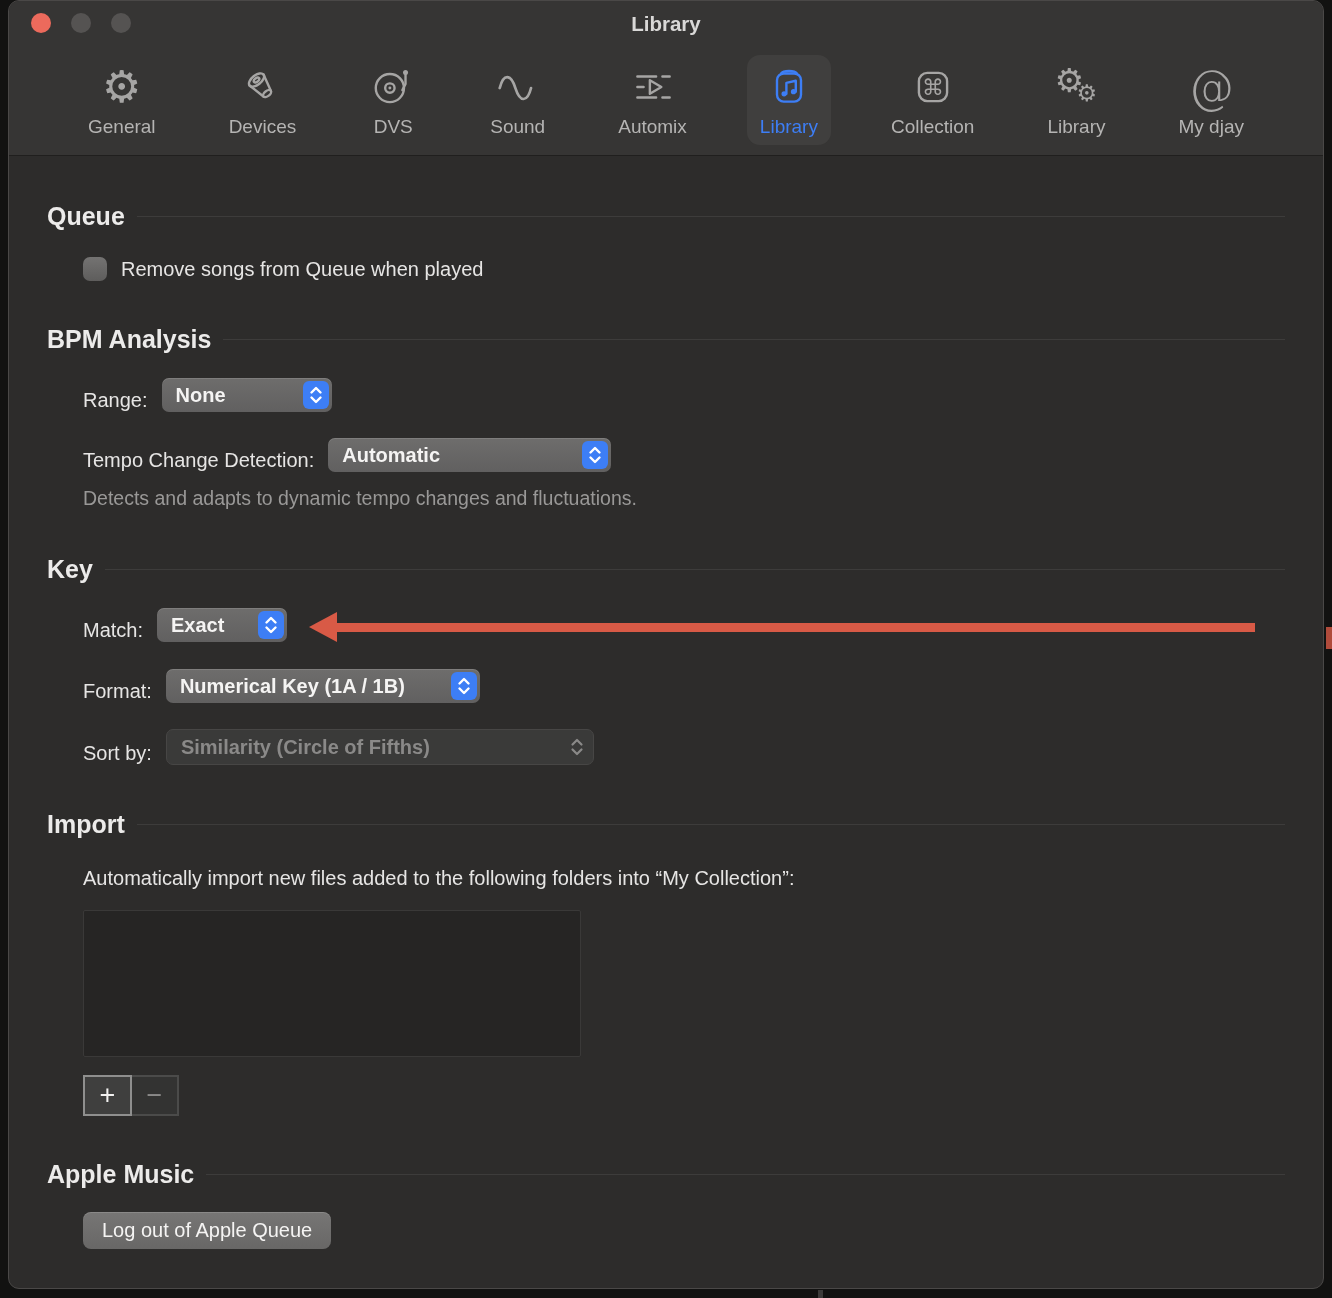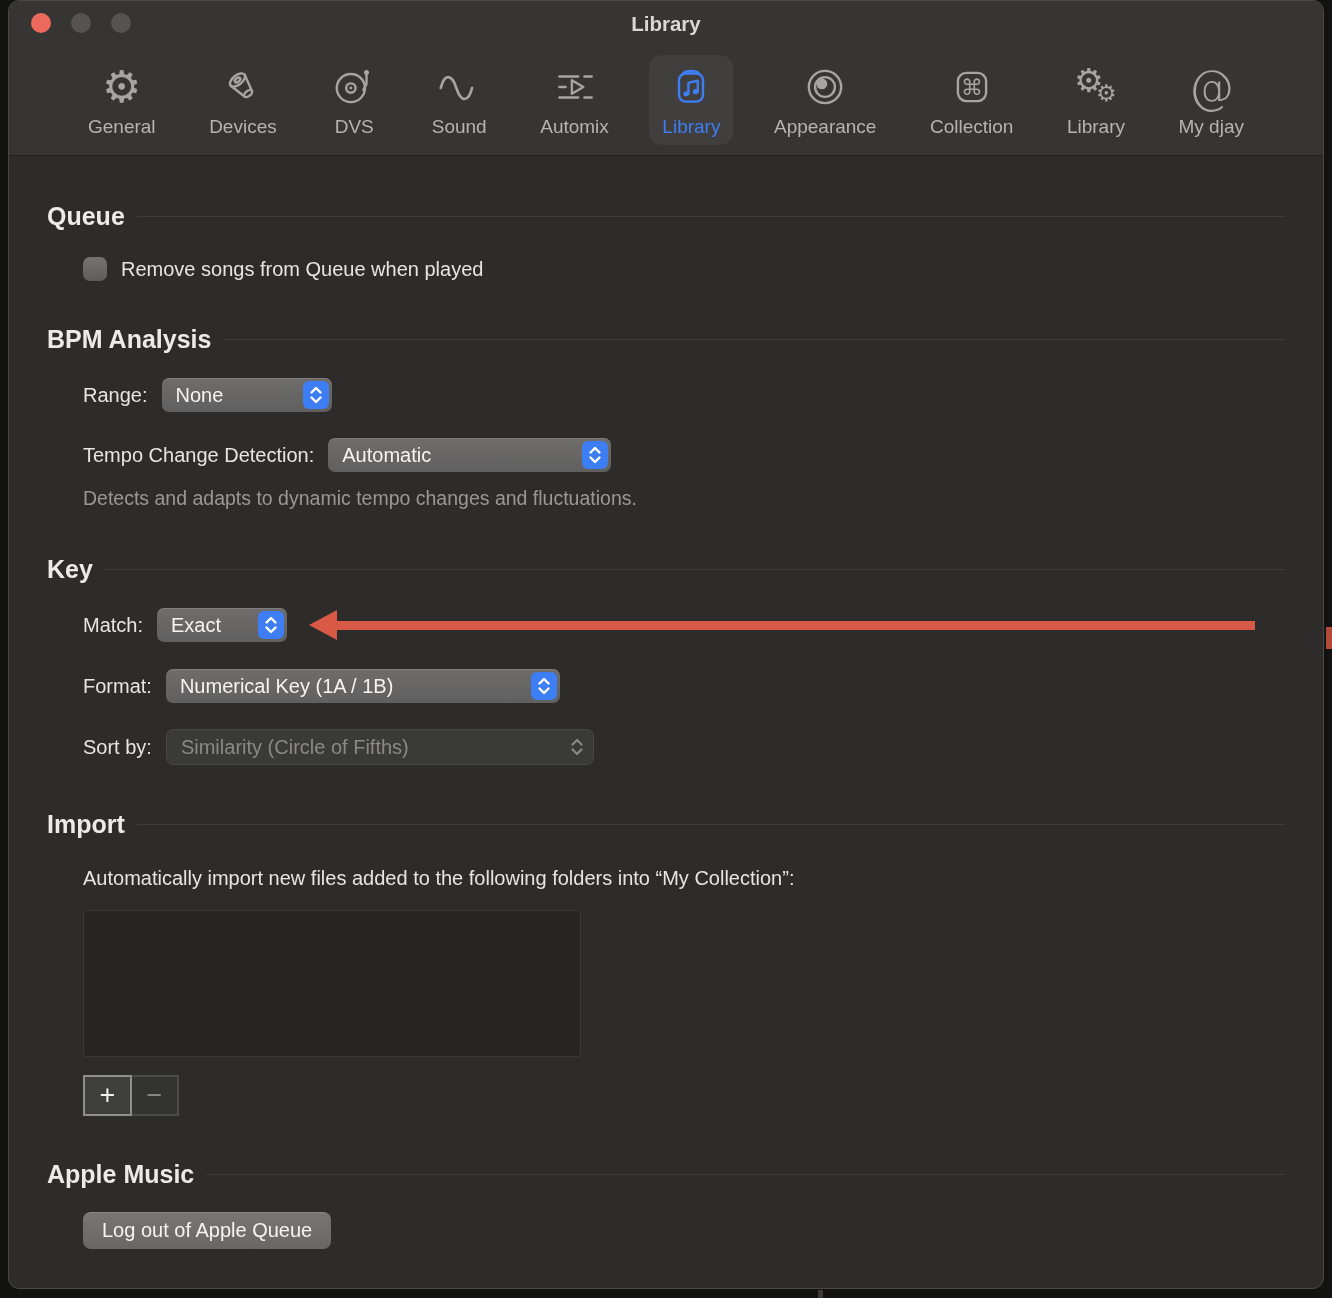--- a/index.html
+++ b/index.html
@@ -34,28 +34,28 @@
   .tb-label{font-size:19px;color:#b5b4b3;margin-top:2px;white-space:nowrap;}
   .tb-item.selected .tb-label{color:var(--accent_blue);}
   .gears{position:relative;width:50px;height:50px;}
   .gears .g1{position:absolute;left:3px;top:2px;font-size:33px;}
   .gears .g2{position:absolute;left:25px;top:20px;font-size:23px;}
   
   .content{padding:0 38px;color:#e6e5e4;}
   .section-head{display:flex;align-items:center;gap:12px;}
   .section-title{font-size:25px;font-weight:bold;color:#ecebea;white-space:nowrap;}
   .rule{flex:1;height:1px;background:#3d3c3b;}
-  .row{display:flex;align-items:center;gap:14px;margin-left:36px;font-size:20px;}
+  .row{display:flex;align-items:flex-end;gap:14px;margin-left:36px;font-size:20px;}
   .help{margin-left:36px;font-size:19.5px;color:#999897;}
   
   .checkbox{width:24px;height:24px;border-radius:7px;
     background:linear-gradient(180deg,#747372,#5e5d5c);}
   
   .popup{display:flex;align-items:center;height:34px;border-radius:7px;
-    background:linear-gradient(180deg,#6e6d6c,#616060);box-shadow:inset 0 1px 0 rgba(255,255,255,.12);}
+    background:linear-gradient(180deg,#6e6d6c,#616060);box-shadow:inset 0 1px 0 rgba(255,255,255,.12);font-weight:bold;}
   .popup-value{flex:1;padding-left:14px;font-size:20px;color:#f5f4f3;white-space:nowrap;overflow:hidden;}
   .stepper{width:26px;height:28px;margin:3px;border-radius:6px;background:var(--accent_blue);
     display:flex;align-items:center;justify-content:center;flex:none;}
   .popup.disabled{background:#3a3a39;box-shadow:none;border:1px solid #474645;height:36px;}
   .popup.disabled .popup-value{color:#8a8988;}
   .popup.disabled .stepper{background:transparent;}
   .popup.disabled .stepper svg path{stroke:#8a8988;}
   
   .annotation-arrow{flex:1;display:flex;align-items:center;margin-left:8px;margin-right:30px;}
   .arrow-head{width:0;height:0;border-top:15px solid transparent;border-bottom:15px solid transparent;
@@ -155,30 +155,20 @@
           <path d="M20.5 29.5 V19 l9 -2 v10.5"></path>
           <circle cx="18.3" cy="29.5" r="2.5" fill="currentColor" stroke="none"></circle>
           <circle cx="27.3" cy="27.5" r="2.5" fill="currentColor" stroke="none"></circle>
           </svg>
       </div>
       <div class="tb-label">Library</div>
     </div>
     <div class="tb-item">
       <div class="tb-icon">
         <svg width="48" height="48" viewBox="0 0 46 46">
-          <circle cx="23" cy="23" r="15.5"></circle>
-            <circle cx="23" cy="23" r="9.5"></circle>
-          <circle cx="20" cy="20" r="5.2" fill="#a6a5a4" stroke="none"></circle>
-          </svg>
-      </div>
-      <div class="tb-label">Appearance</div>
-    </div>
-    <div class="tb-item">
-      <div class="tb-icon">
-        <svg width="48" height="48" viewBox="0 0 46 46">
           <rect x="9.5" y="9.5" width="27" height="27" rx="8"></rect>
           <text x="23" y="31" text-anchor="middle" font-size="21" fill="#a6a5a4" stroke="none" font-family="DejaVu Sans, sans-serif">⌘</text>
           </svg>
       </div>
       <div class="tb-label">Collection</div>
     </div>
     <div class="tb-item">
       <div class="tb-icon">
         <span class="gears">
             <span class="tb-glyph g1">⚙</span>
@@ -251,21 +241,21 @@
             </svg>
         </span>
       </span>
       <span class="annotation-arrow">
         <span class="arrow-head"></span>
         <span class="arrow-shaft"></span>
       </span>
     </div>
     <div class="row mt-format">
       <span>Format:</span>
-      <span class="popup" style="width:394px">
+      <span class="popup" style="width:314px">
         <span class="popup-value">Numerical Key (1A / 1B)</span>
         <span class="stepper">
           <svg width="16" height="20" viewBox="0 0 16 20">
               <path d="M3.5 7.5 L8 3 L12.5 7.5" stroke="#fff" stroke-width="2.4" fill="none" stroke-linecap="round" stroke-linejoin="round"></path>
               <path d="M3.5 12.5 L8 17 L12.5 12.5" stroke="#fff" stroke-width="2.4" fill="none" stroke-linecap="round" stroke-linejoin="round"></path>
             </svg>
         </span>
       </span>
     </div>
     <div class="row mt-sort">

